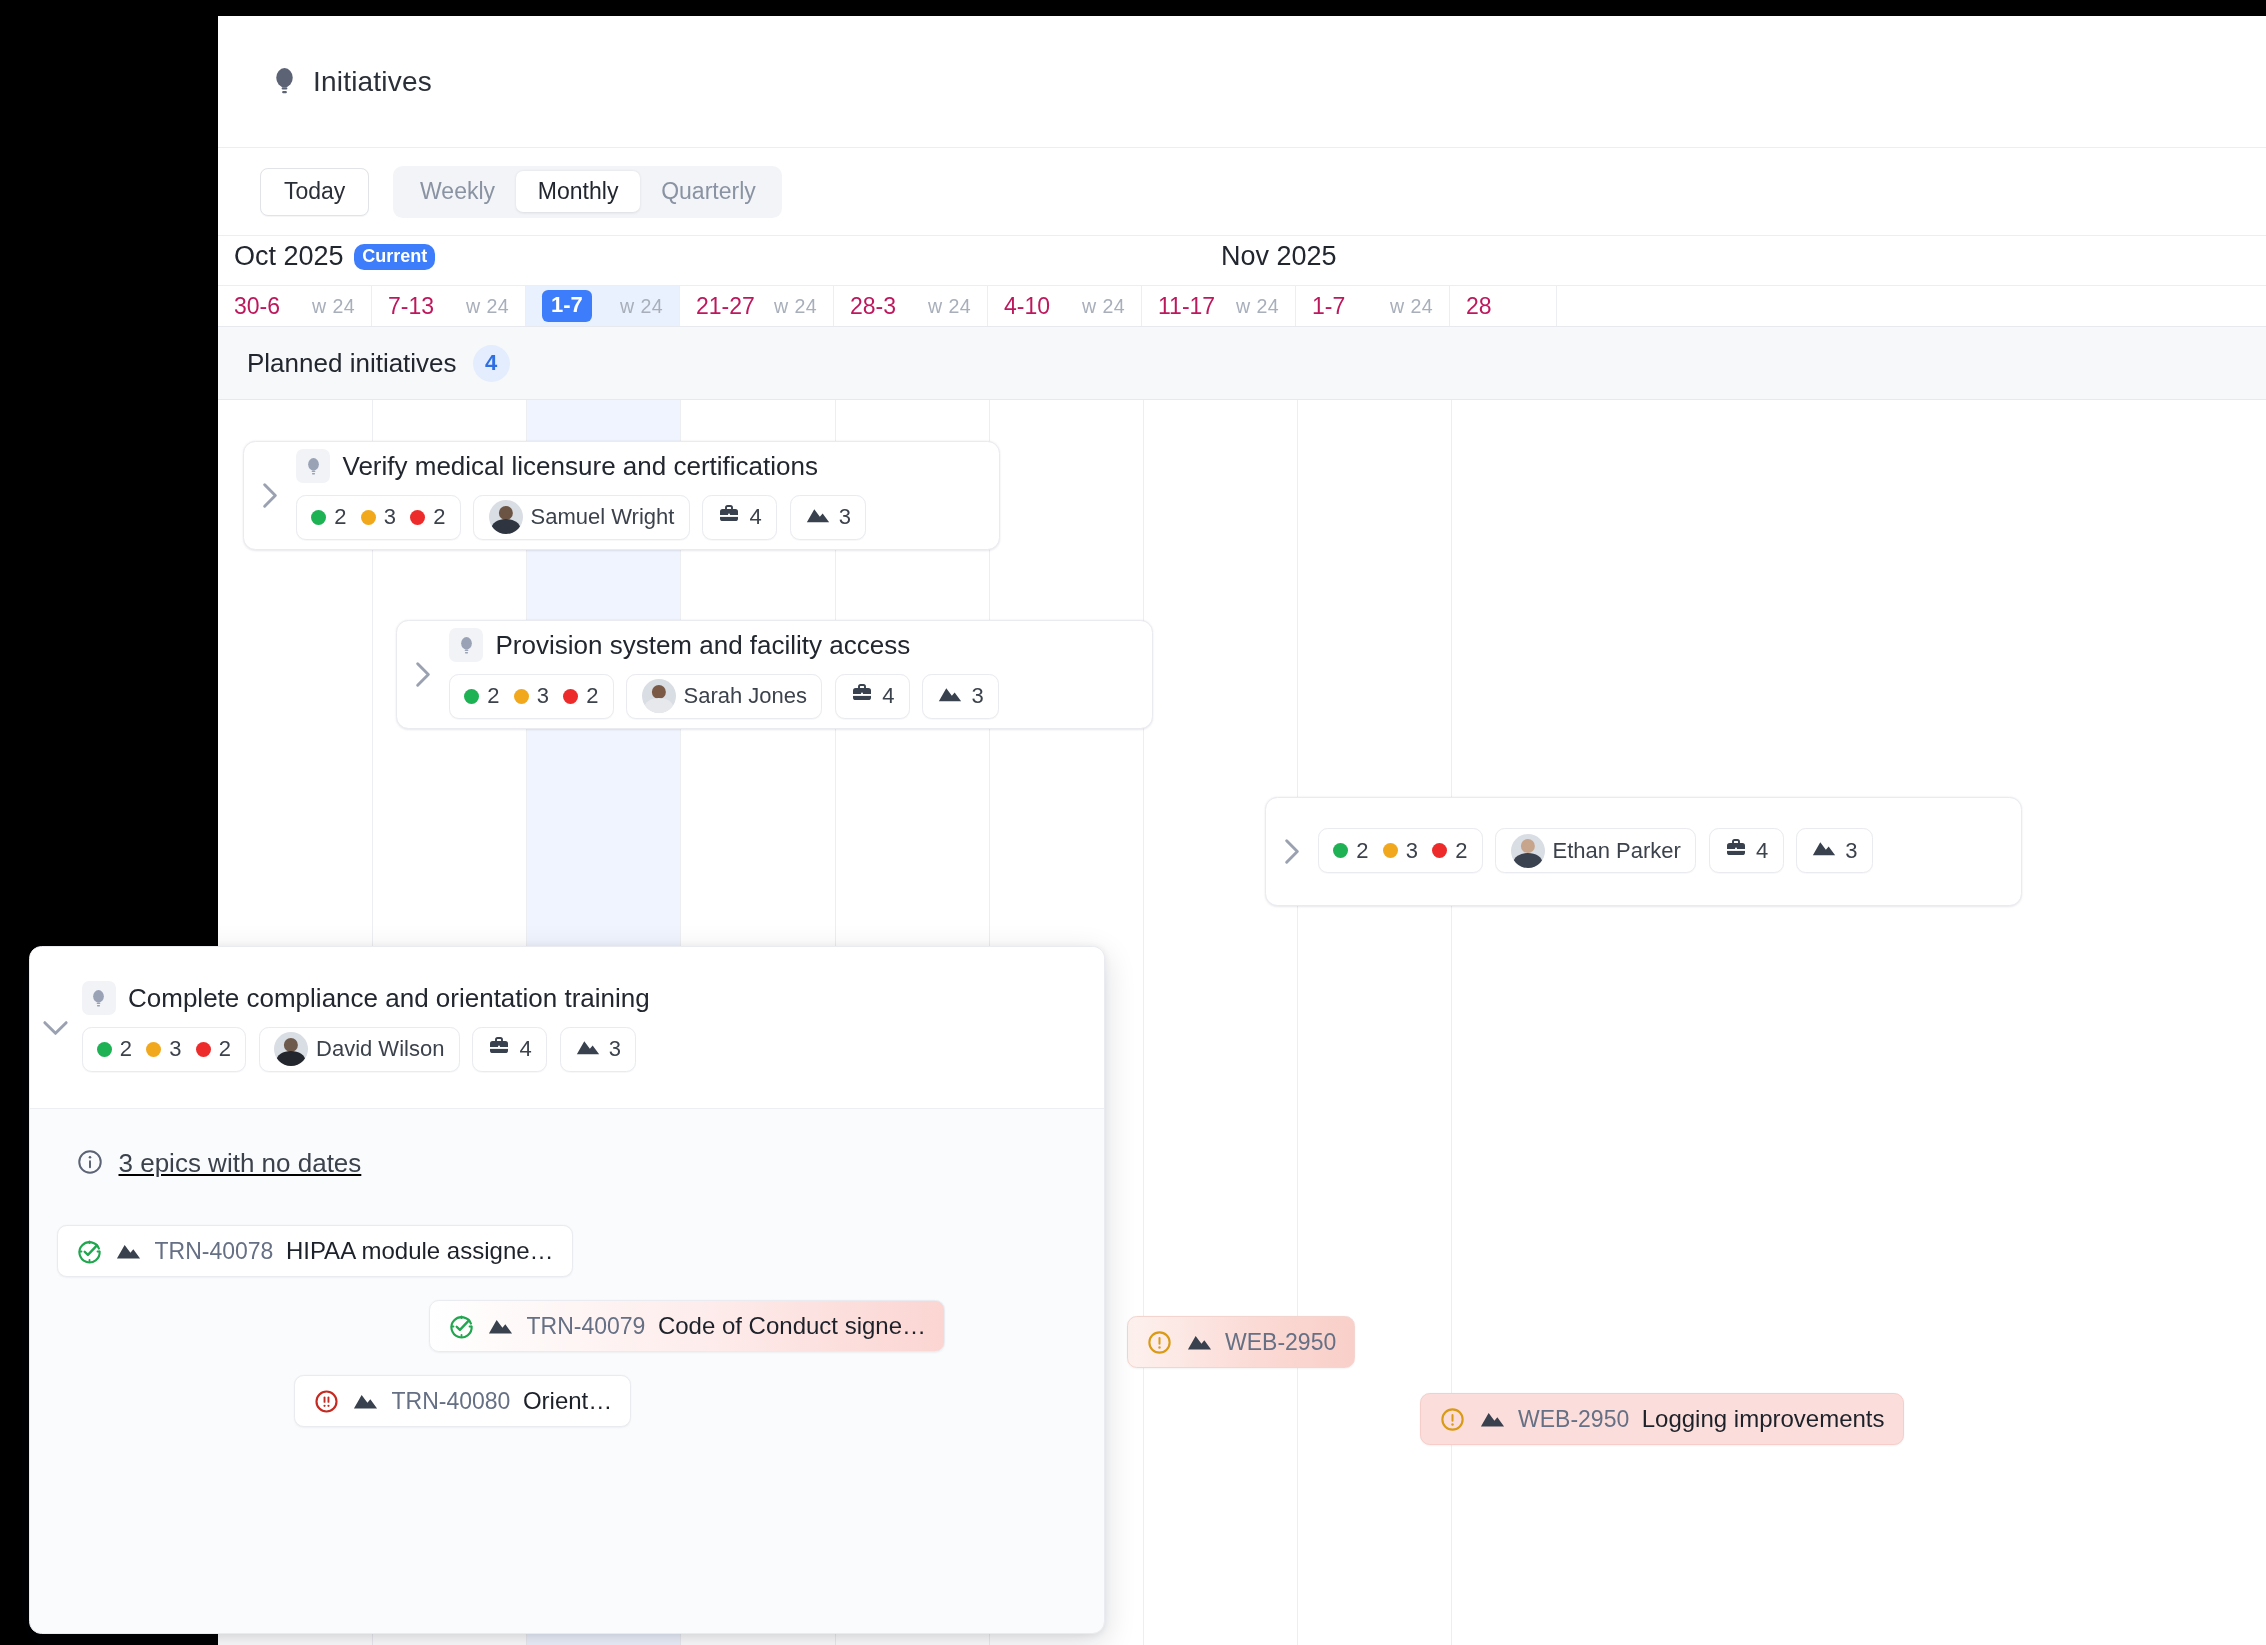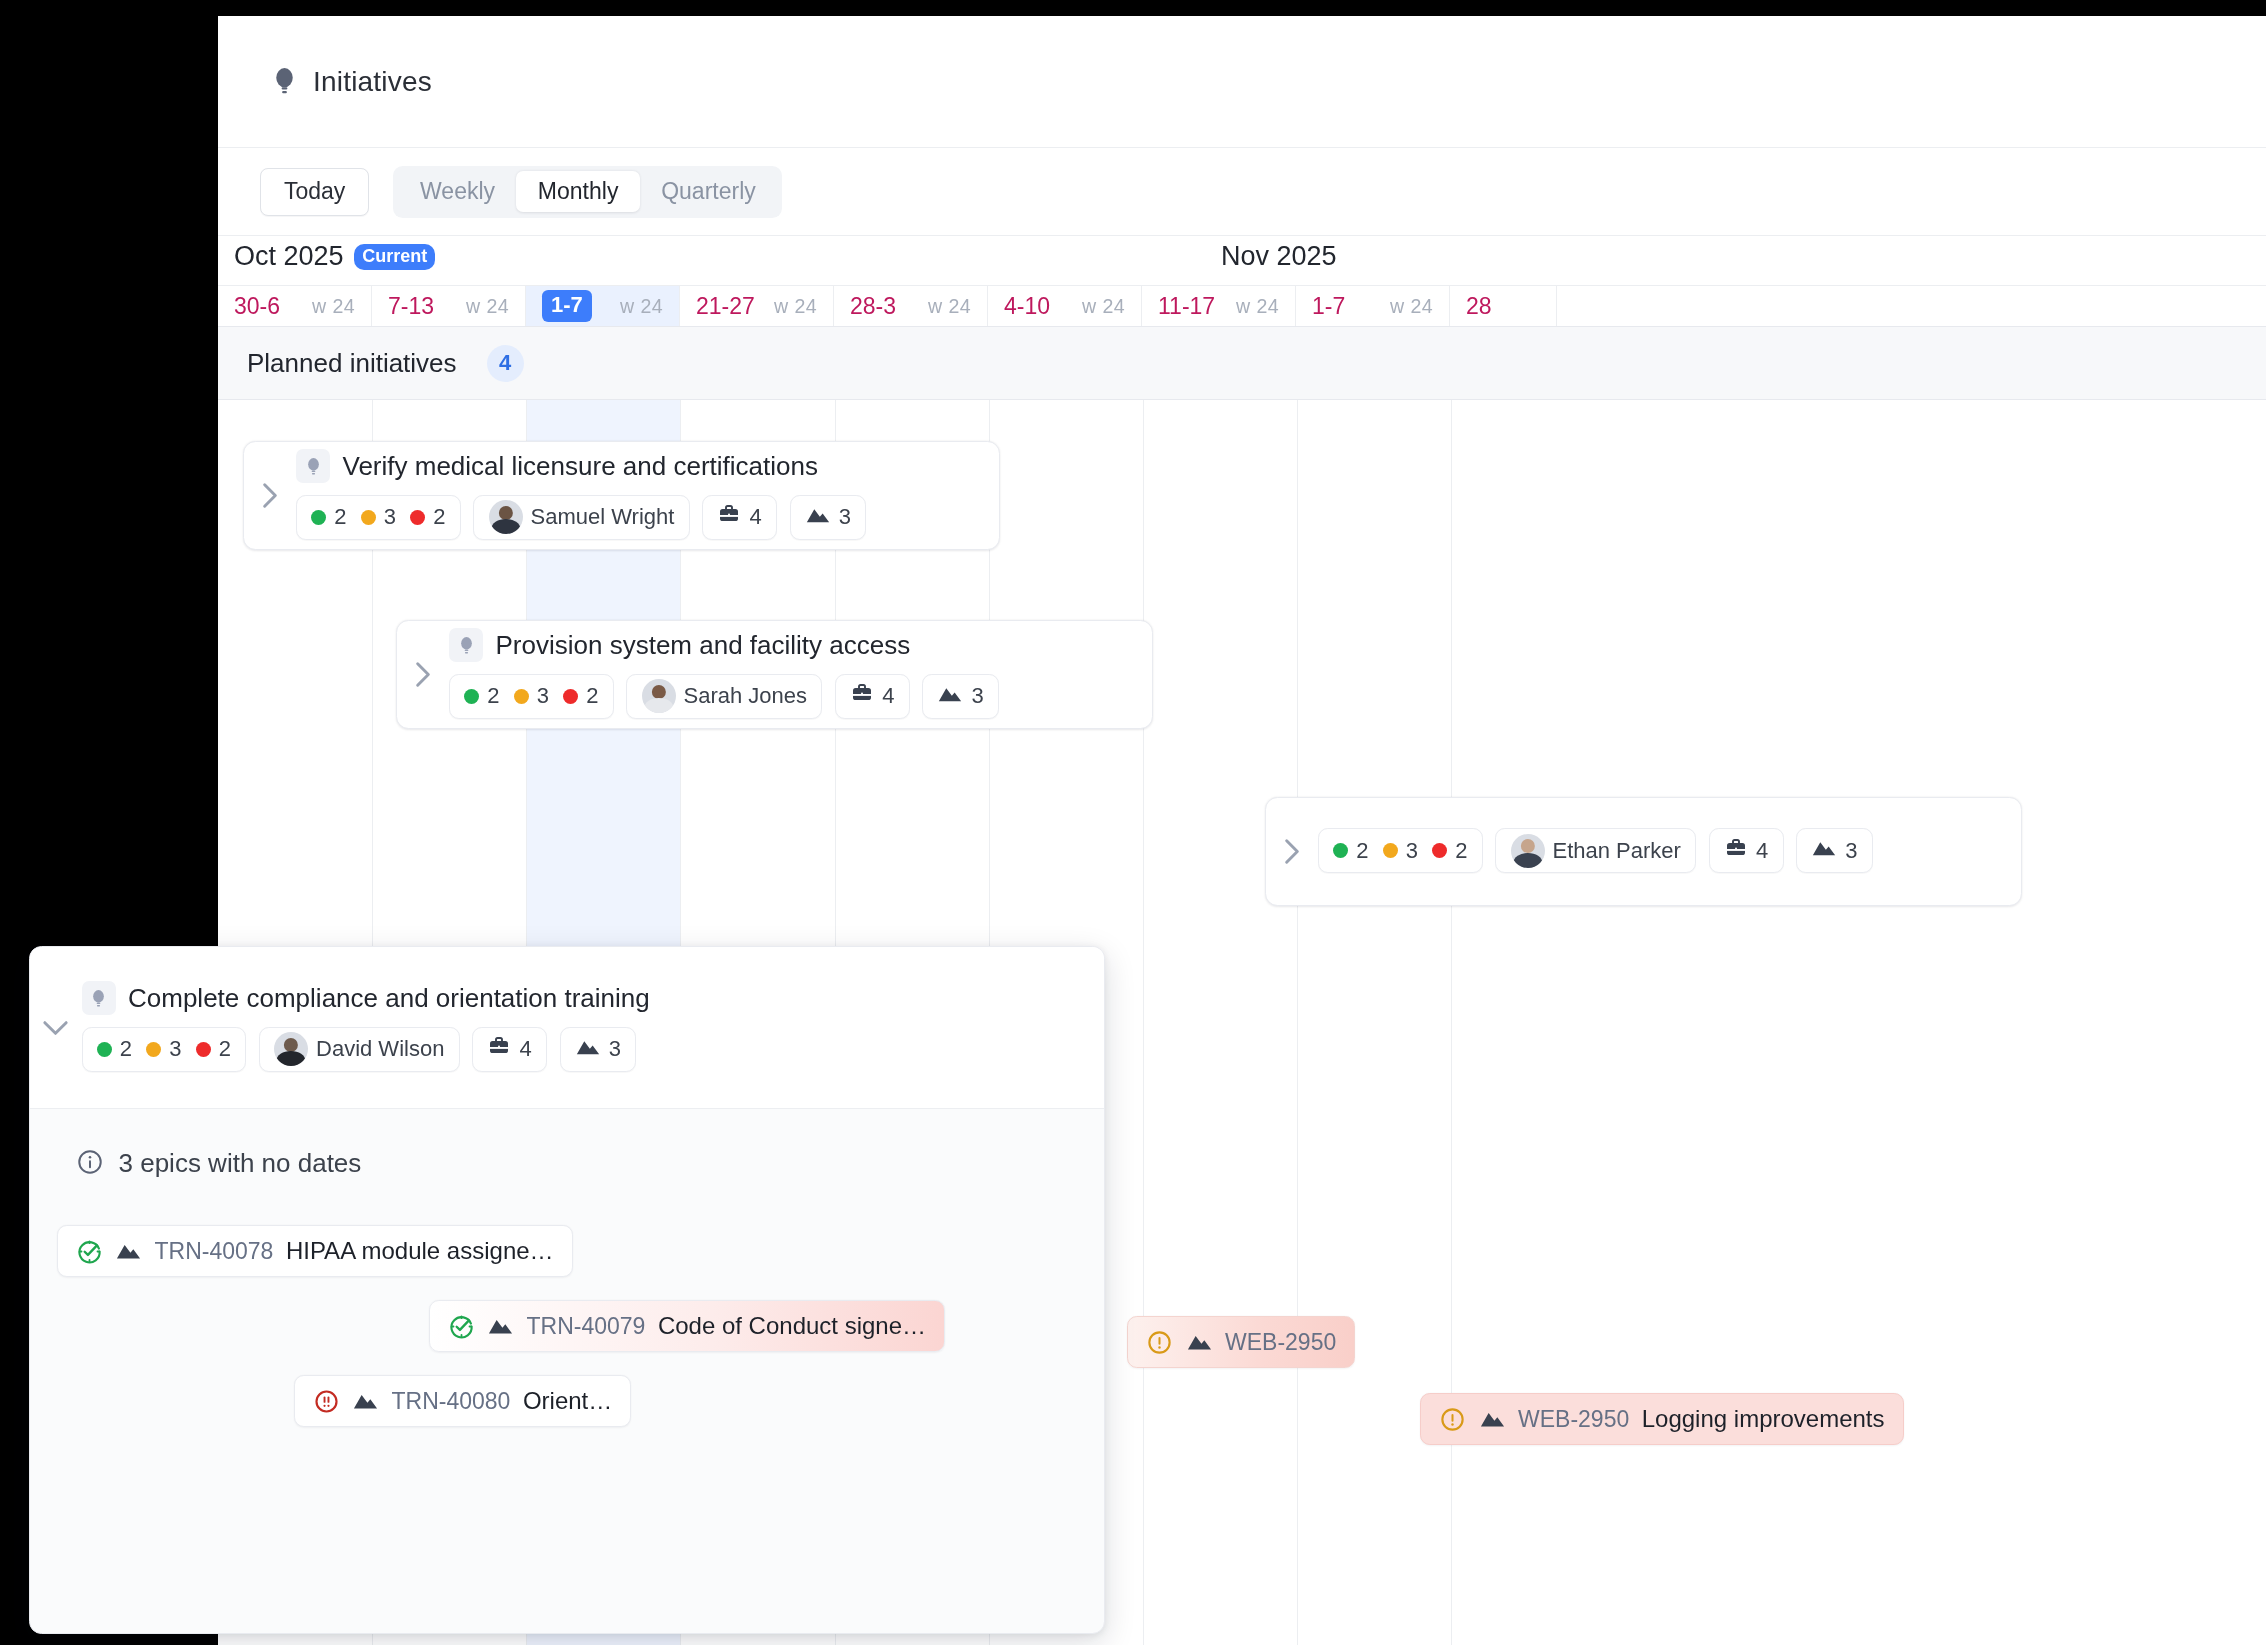--- a/index.html
+++ b/index.html
@@ -75,21 +75,21 @@
   .wk .w { font-size: 19.6px; color: #a8afbb; letter-spacing: 0.4px; }
   .wk.cur { background: #eaf1fe; }
   .wk.cur .d {
     background:#3d7dfb; color:#fff; border-radius:6.2px; padding: 1.8px 9px 3.6px;
     font-weight:700; font-size:22px;
   }
 
   
   .group-row {
     height: 73px; background: #f7f8fa; border-bottom:0.9px solid #e7e9ee;
-    display:flex; align-items:center; padding-left: 29px; gap: 30px;
+    display:flex; align-items:center; padding-left: 29px; gap: 16px;
   }
   .group-title { font-size: 26px; color: #22262e; }
   .group-count {
     min-width: 37px; height: 37px; border-radius: 50%; background: #e4edfd; color: #2f6fe4;
     font-size: 22px; font-weight: 700; display:flex; align-items:center; justify-content:center;
     padding: 0 9px;
   }
 
   
   .canvas { position: relative; height: 1384px; background: #fff; }
@@ -137,21 +137,21 @@
     position: absolute; left: 28.5px; top: 946px; width: 1076px; height: 688px;
     background: #fafbfc; border: 0.9px solid #e9ebf0; border-radius: 12.5px;
     box-shadow: 0 9px 32px rgba(16,24,40,.14), 0 1.8px 7.1px rgba(16,24,40,.08);
     overflow: hidden;
   }
   .panel-head {
     background: #fff; height: 162px; display:flex; align-items:center;
     border-bottom: 0.9px solid #eceef1;
   }
   .panel-note {
-    display:flex; align-items:center; gap: 15px; padding: 39px 0 0 46px;
+    display:flex; align-items:center; gap: 15px; padding: 39px 0 0 46px; text-decoration: underline;
   }
   .panel-note .t { font-size: 26px; color:#3c424c; }
   .epic-area { position: relative; height: 481px; }
   .epic-chip {
     position: absolute; height: 52px; border:0.9px solid #e9ebf0; border-radius: 9.8px;
     background: #fff; display:flex; align-items:center; gap: 12.5px; padding: 0 18px;
     box-shadow: 0 0.9px 1.8px rgba(16,24,40,.05);
     white-space: nowrap;
   }
   .epic-chip .key { font-size: 23px; color:#667085; }

